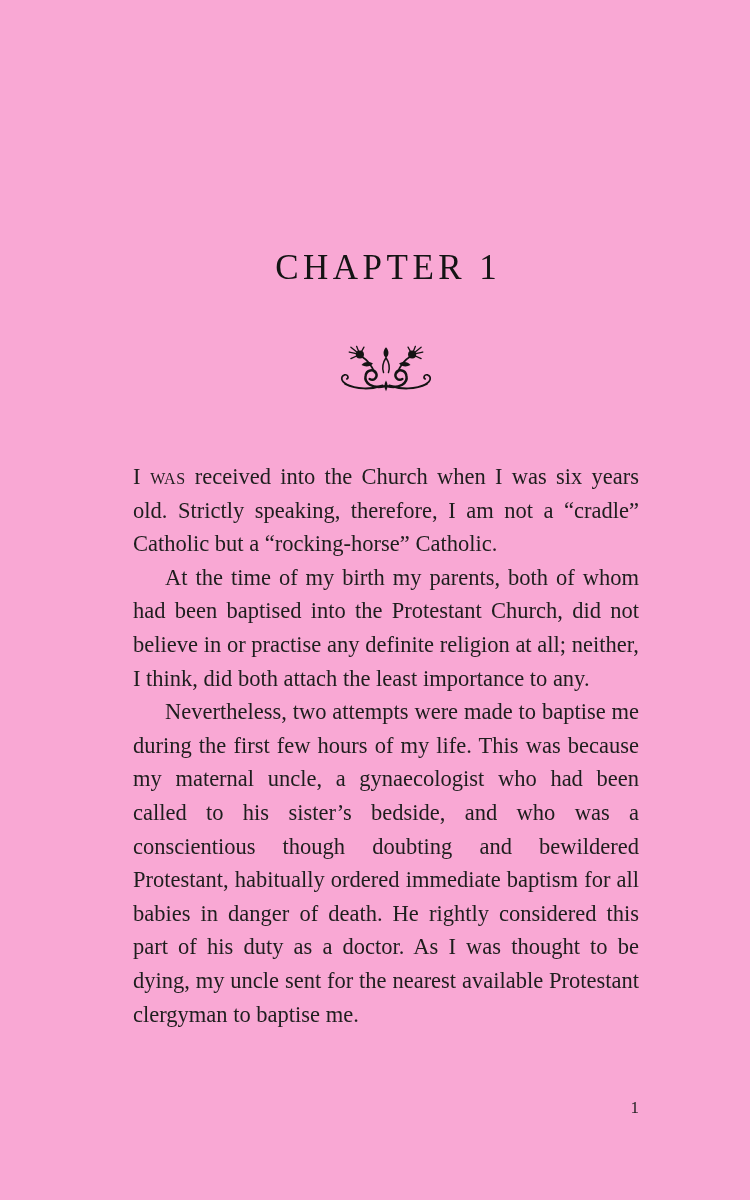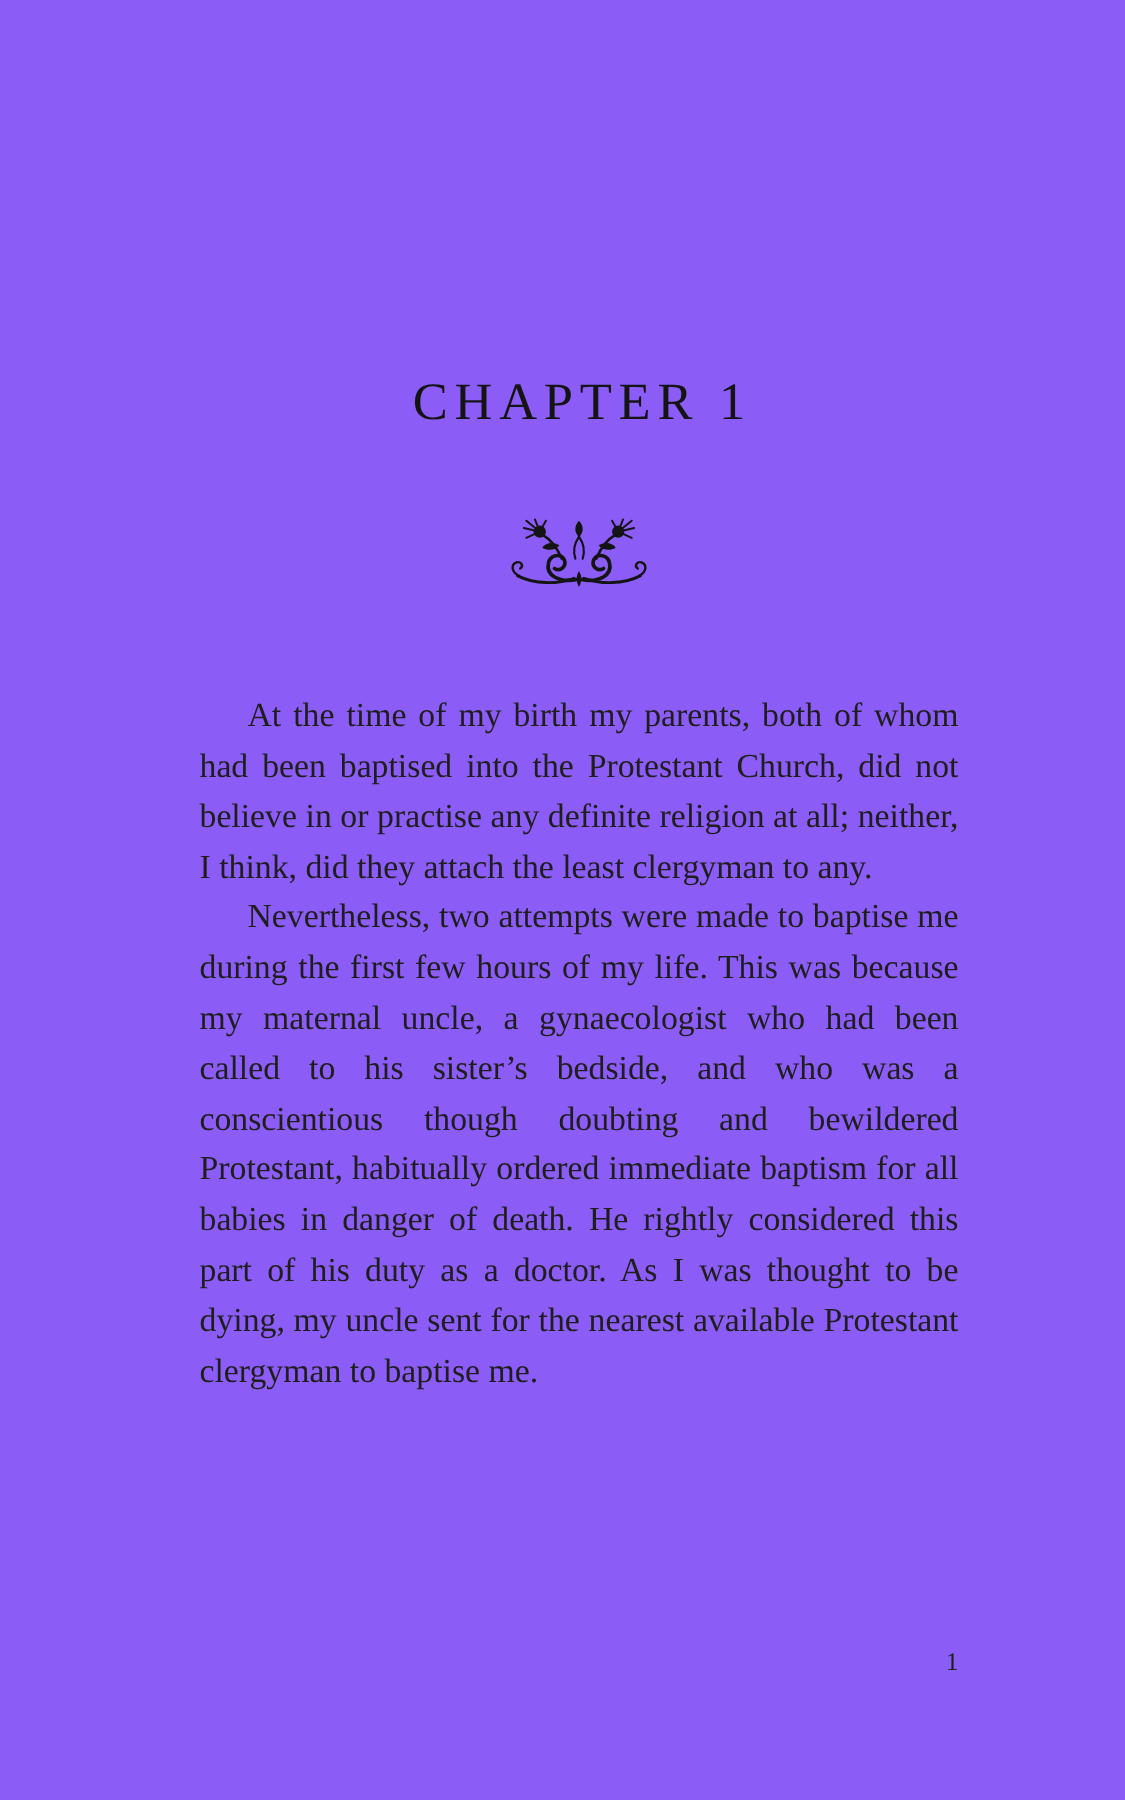--- a/index.html
+++ b/index.html
@@ -11,21 +11,21 @@
     width: 750px;
     height: 1200px;
     overflow: hidden;
     font-family: "Liberation Serif", serif;
     color: #1e1e1e;
   }
   .page {
     position: relative;
     width: 750px;
     height: 1200px;
-    background: #8b5cf6;
+    background: #f9a8d4;
   }
   .text-block {
     position: absolute;
     left: 133px;
     top: 0;
     width: 506px;
   }
   .chapter-title {
     margin: 250px 0 0 0;
     padding: 0;
@@ -99,20 +99,21 @@
         </defs>
         <use href="#fleuron-half"></use>
         <use href="#fleuron-half" transform="translate(120,0) scale(-1,1)"></use>
         <path d="M60,2 C56,6 56,12 60,15 C64,12 64,6 60,2 Z" fill="#141414"></path>
         <path d="M60,15 C56,21 55,27 57,33 M60,15 C64,21 65,27 63,33" fill="none" stroke="#141414" stroke-width="1.8" stroke-linecap="round"></path>
         <path d="M60,43 C57.5,47 57.5,52 60,56 C62.5,52 62.5,47 60,43 Z" fill="#141414"></path>
       </svg>
     </div>
 
     <div class="body-text">
-      <p class="para">At the time of my birth my parents, both of whom had been baptised into the Protestant Church, did not believe in or practise any definite religion at all; neither, I think, did they attach the least clergyman to any.</p>
+      <p class="para first"><span class="lead">I</span><span class="sc"> was</span><span> received into the Church when I was six years old. Strictly speaking, therefore, I am not a “cradle” Catholic but a “rocking-horse” Catholic.</span></p>
+      <p class="para">At the time of my birth my parents, both of whom had been baptised into the Protestant Church, did not believe in or practise any definite religion at all; neither, I think, did both attach the least importance to any.</p>
       <p class="para">Nevertheless, two attempts were made to baptise me during the first few hours of my life. This was because my maternal uncle, a gynaecologist who had been called to his sister’s bedside, and who was a conscientious though doubting and bewildered Protestant, habitually ordered immediate baptism for all babies in danger of death. He rightly considered this part of his duty as a doctor. As I was thought to be dying, my uncle sent for the nearest available Protestant clergyman to baptise me.</p>
     </div>
 
   </div>
 
   <div class="page-number">1</div>
 </div>
 
 </body></html>

